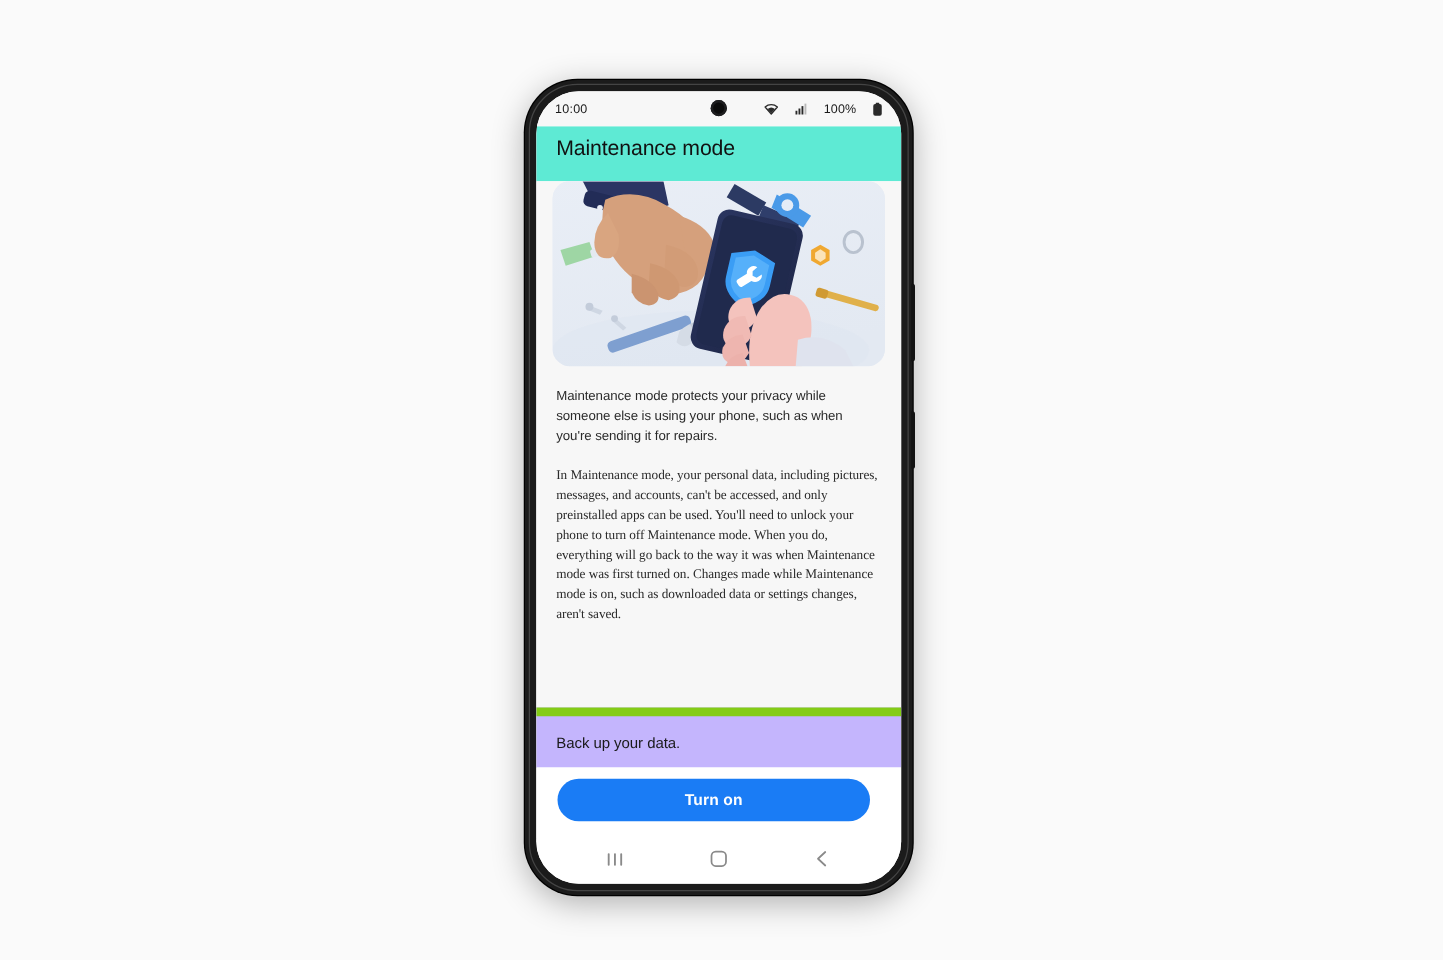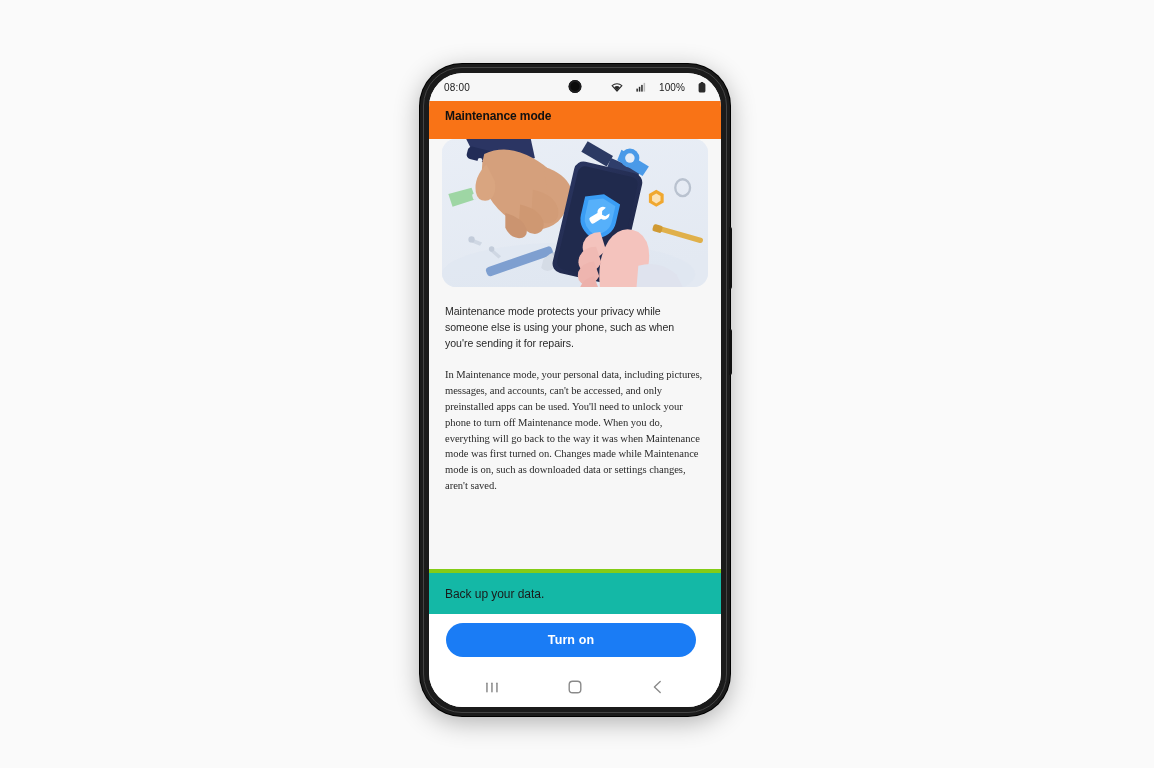--- a/index.html
+++ b/index.html
@@ -94,24 +94,24 @@
   #status-battery-text {
     font-size: 10px;
     color: #1a1a1a;
     letter-spacing: 0.1px;
   }
   .status-svg { display: block; }
 
   
   #page-title {
     flex: 0 0 auto;
-    background: #f97316;
+    background: #5eead4;
     padding: 8px 16px 16px 16px;
-    font-size: 12px;
-    font-weight: 700;
+    font-size: 17px;
+    font-weight: 400;
     color: #111;
     letter-spacing: -0.1px;
   }
 
   
   #content-scroll {
     flex: 1 1 auto;
     background: #f7f7f7;
     overflow: hidden;
     padding: 0 0 0 0;
@@ -135,22 +135,22 @@
     line-height: 15.8px;
     color: #2a2a2a;
     letter-spacing: -0.05px;
   }
   #paragraph-1 { margin-top: 17px; }
   #paragraph-2 { margin-top: 16px; font-family: Liberation Serif, serif; }
 
   
   #backup-section {
     flex: 0 0 auto;
-    background: #14b8a6;
-    border-top: 4px solid #84cc16;
+    background: #c4b5fd;
+    border-top: 7px solid #84cc16;
     padding: 14px 16px 13px 16px;
   }
   #backup-label {
     font-size: 12px;
     color: #1a1a1a;
     letter-spacing: -0.05px;
   }
 
   
   #button-bar {
@@ -197,21 +197,21 @@
 <body>
 
 <div id="phone-frame">
 
   <div class="side-btn" id="volume-button"></div>
   <div class="side-btn" id="power-button"></div>
 
   <div id="phone-screen">
 
     <div id="status-bar">
-      <span id="status-time">08:00</span>
+      <span id="status-time">10:00</span>
 
       <div id="camera-punch-hole"></div>
 
       <div id="status-icons">
         <span>
           <svg class="status-svg" width="12" height="10" viewBox="0 0 12 10">
             <path d="M6 9.2 L1.1 3.6 A7.4 7.4 0 0 1 10.9 3.6 Z" fill="none" stroke="#2a2a2a" stroke-width="1.1" stroke-linejoin="round"></path>
             <path d="M6 8.6 L3.1 5.2 A4.4 4.4 0 0 1 8.9 5.2 Z" fill="#2a2a2a"></path>
           </svg>
         </span>

